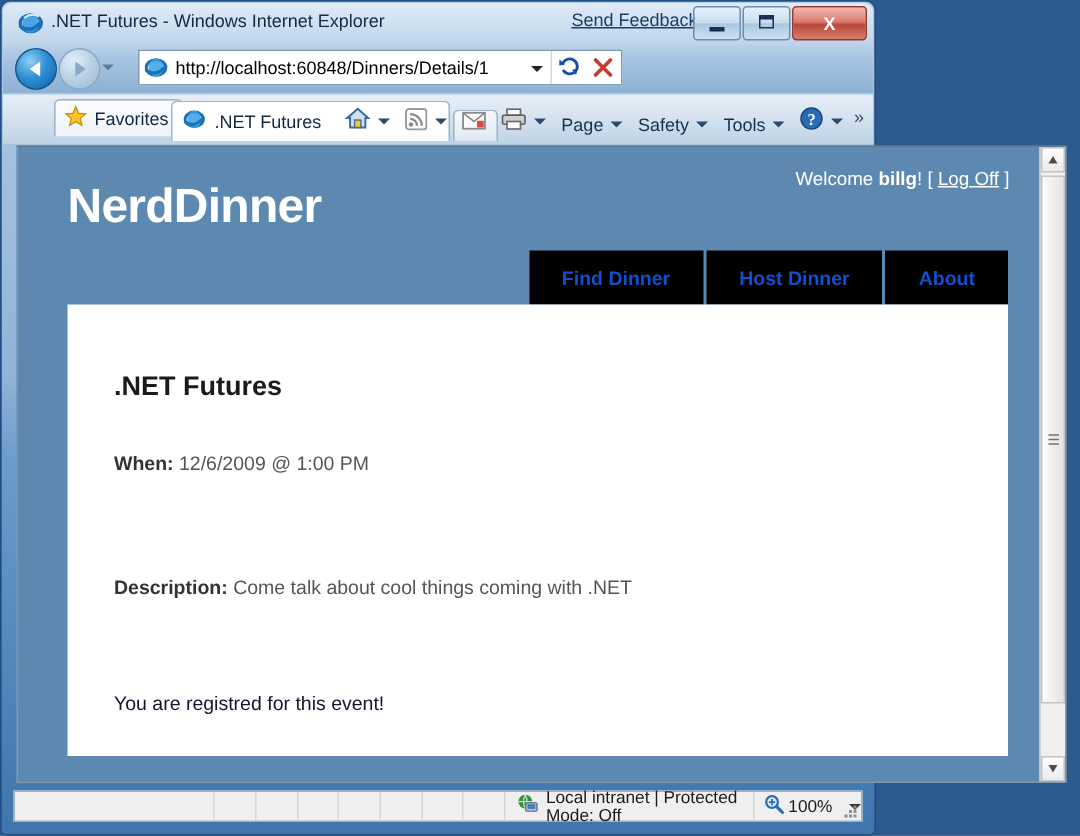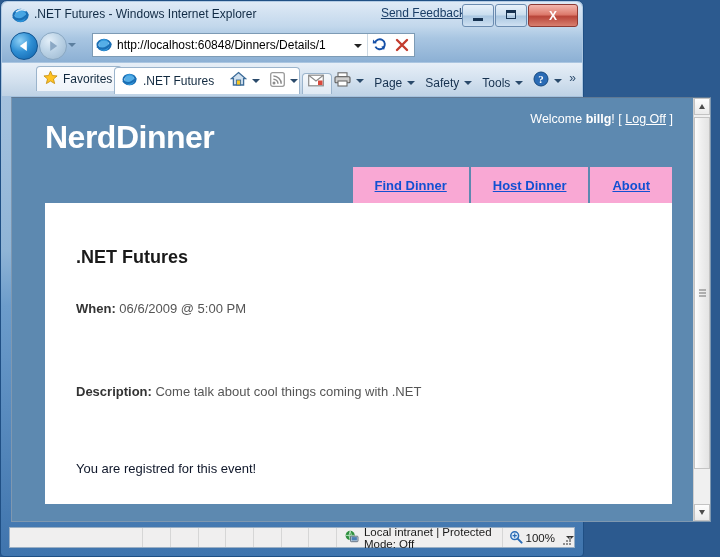--- a/index.html
+++ b/index.html
@@ -261,27 +261,26 @@
   .loginbar .link {
     color: #ffffff; text-decoration: underline; cursor: pointer;
   }
 
   .menu {
     position: absolute; right: 21px; top: 69px;
     display: flex; align-items: stretch;
     gap: 2px;
   }
   .menu-item {
-    background: #f9a8d4;
+    background: #000000;
     color: #1250d2;
     font-size: 13px; font-weight: bold;
     padding: 11px 22px 10px 22px;
     cursor: pointer;
     white-space: nowrap;
-    text-decoration: underline;
   }
 
   .content {
     position: absolute;
     left: 33px; top: 105px; right: 21px;
     height: 301px;
     background: #ffffff;
   }
   .dinner-title {
     position: absolute; left: 31px; top: 44px;
@@ -536,21 +535,21 @@
 
       <div class="menu">
         <div class="menu-item">Find Dinner</div>
         <div class="menu-item">Host Dinner</div>
         <div class="menu-item">About</div>
       </div>
 
       <div class="content">
         <div class="dinner-title">.NET Futures</div>
 
-        <div class="field f-when"><b>When:</b><span> 06/6/2009 @ 5:00 PM</span></div>
+        <div class="field f-when"><b>When:</b><span> 12/6/2009 @ 1:00 PM</span></div>
 
 
         <div class="field f-desc"><b>Description:</b><span> Come talk about cool things coming with .NET</span></div>
 
 
         <div class="registered">You are registred for this event!</div>
       </div>
     </div>
 
     <div class="scrollbar">

